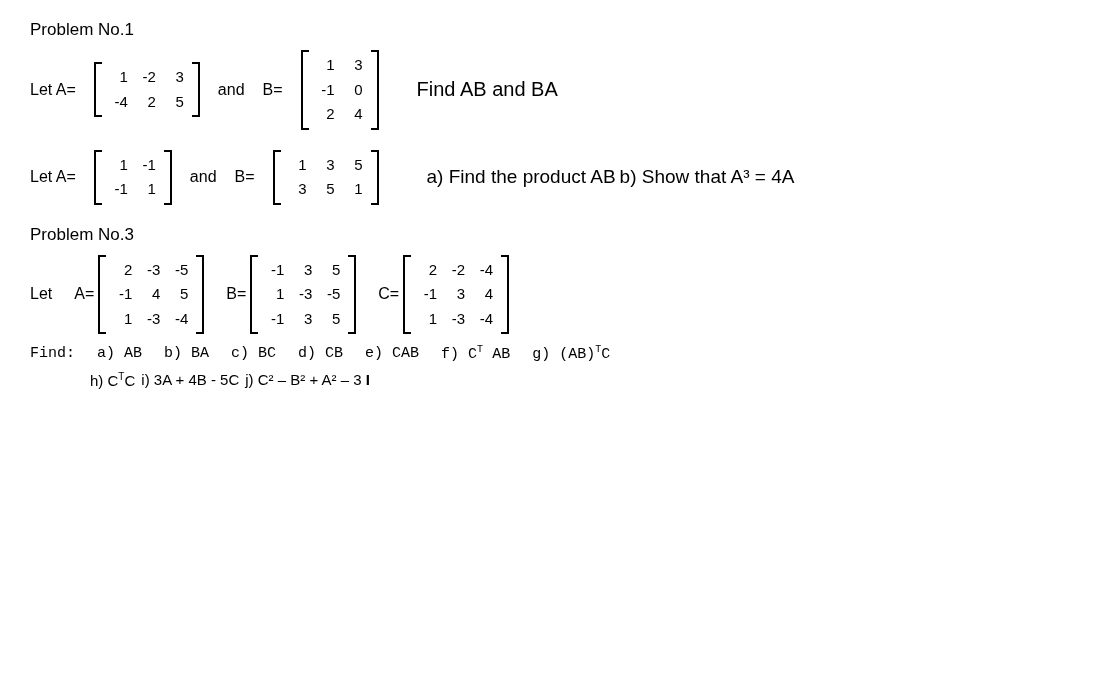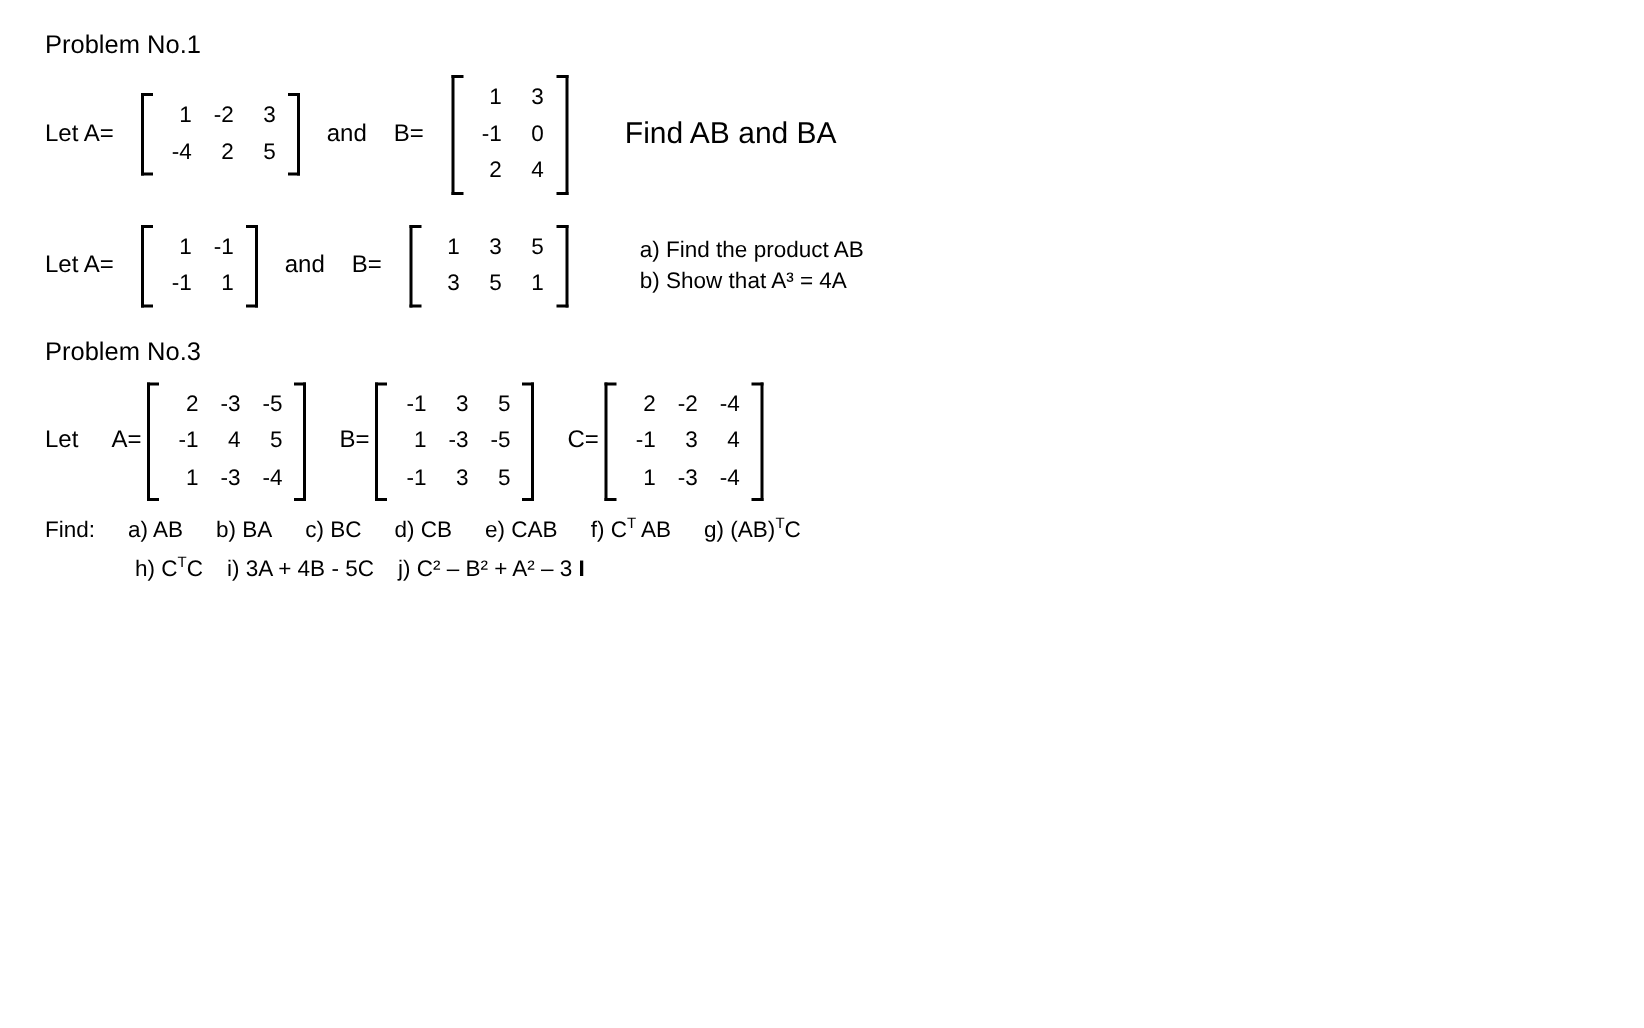--- a/index.html
+++ b/index.html
@@ -71,46 +71,46 @@
       font-size: 16px;
     }
 
     .find-text {
       font-size: 20px;
       margin-left: 20px;
     }
 
     .instructions {
       display: flex;
-      flex-direction: column;
       gap: 4px;
       margin-left: 30px;
-      font-size: 15px;
+      font-size: 19px;
     }
 
     .problem3-row {
       display: flex;
       align-items: center;
       gap: 22px;
       margin-top: 4px;
     }
 
     .find-line {
       display: flex;
       align-items: center;
       gap: 22px;
       margin-top: 10px;
       font-size: 15px;
       flex-wrap: wrap;
+      font-family: Liberation Mono, monospace;
     }
 
     .find-line2 {
       display: flex;
-      align-items: center;
-      gap: 16px;
+      align-items: flex-start;
+      gap: 6px;
       margin-top: 8px;
       font-size: 15px;
       flex-wrap: wrap;
       padding-left: 60px;
     }
 
     sup {
       font-size: 10px;
       vertical-align: super;
     }

